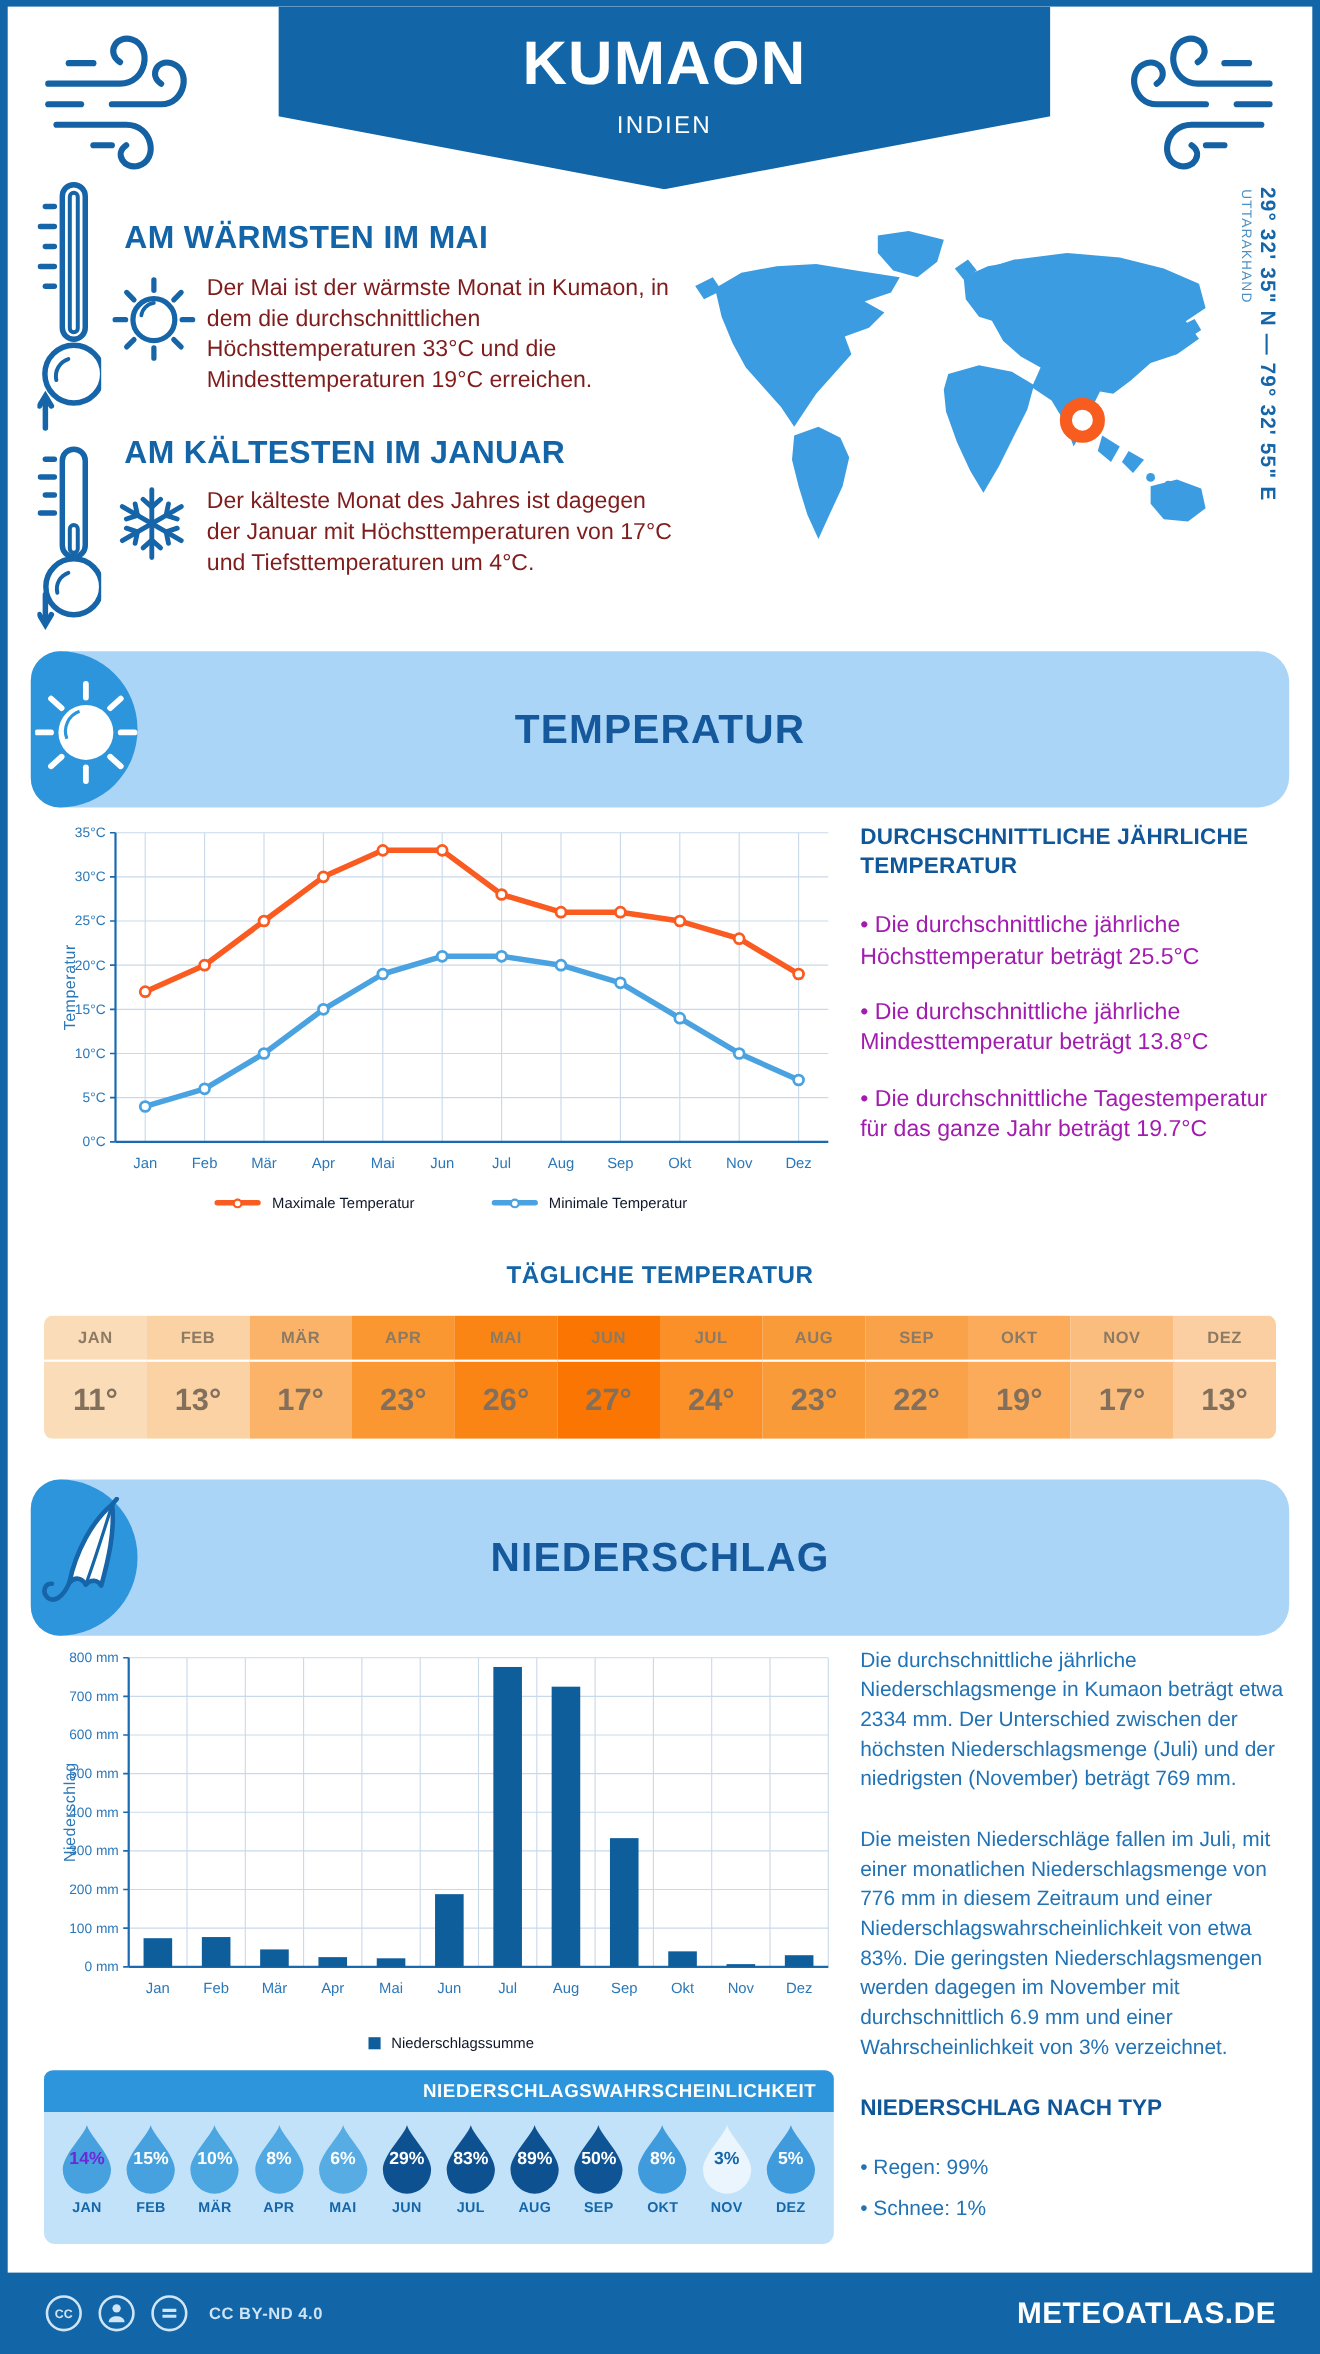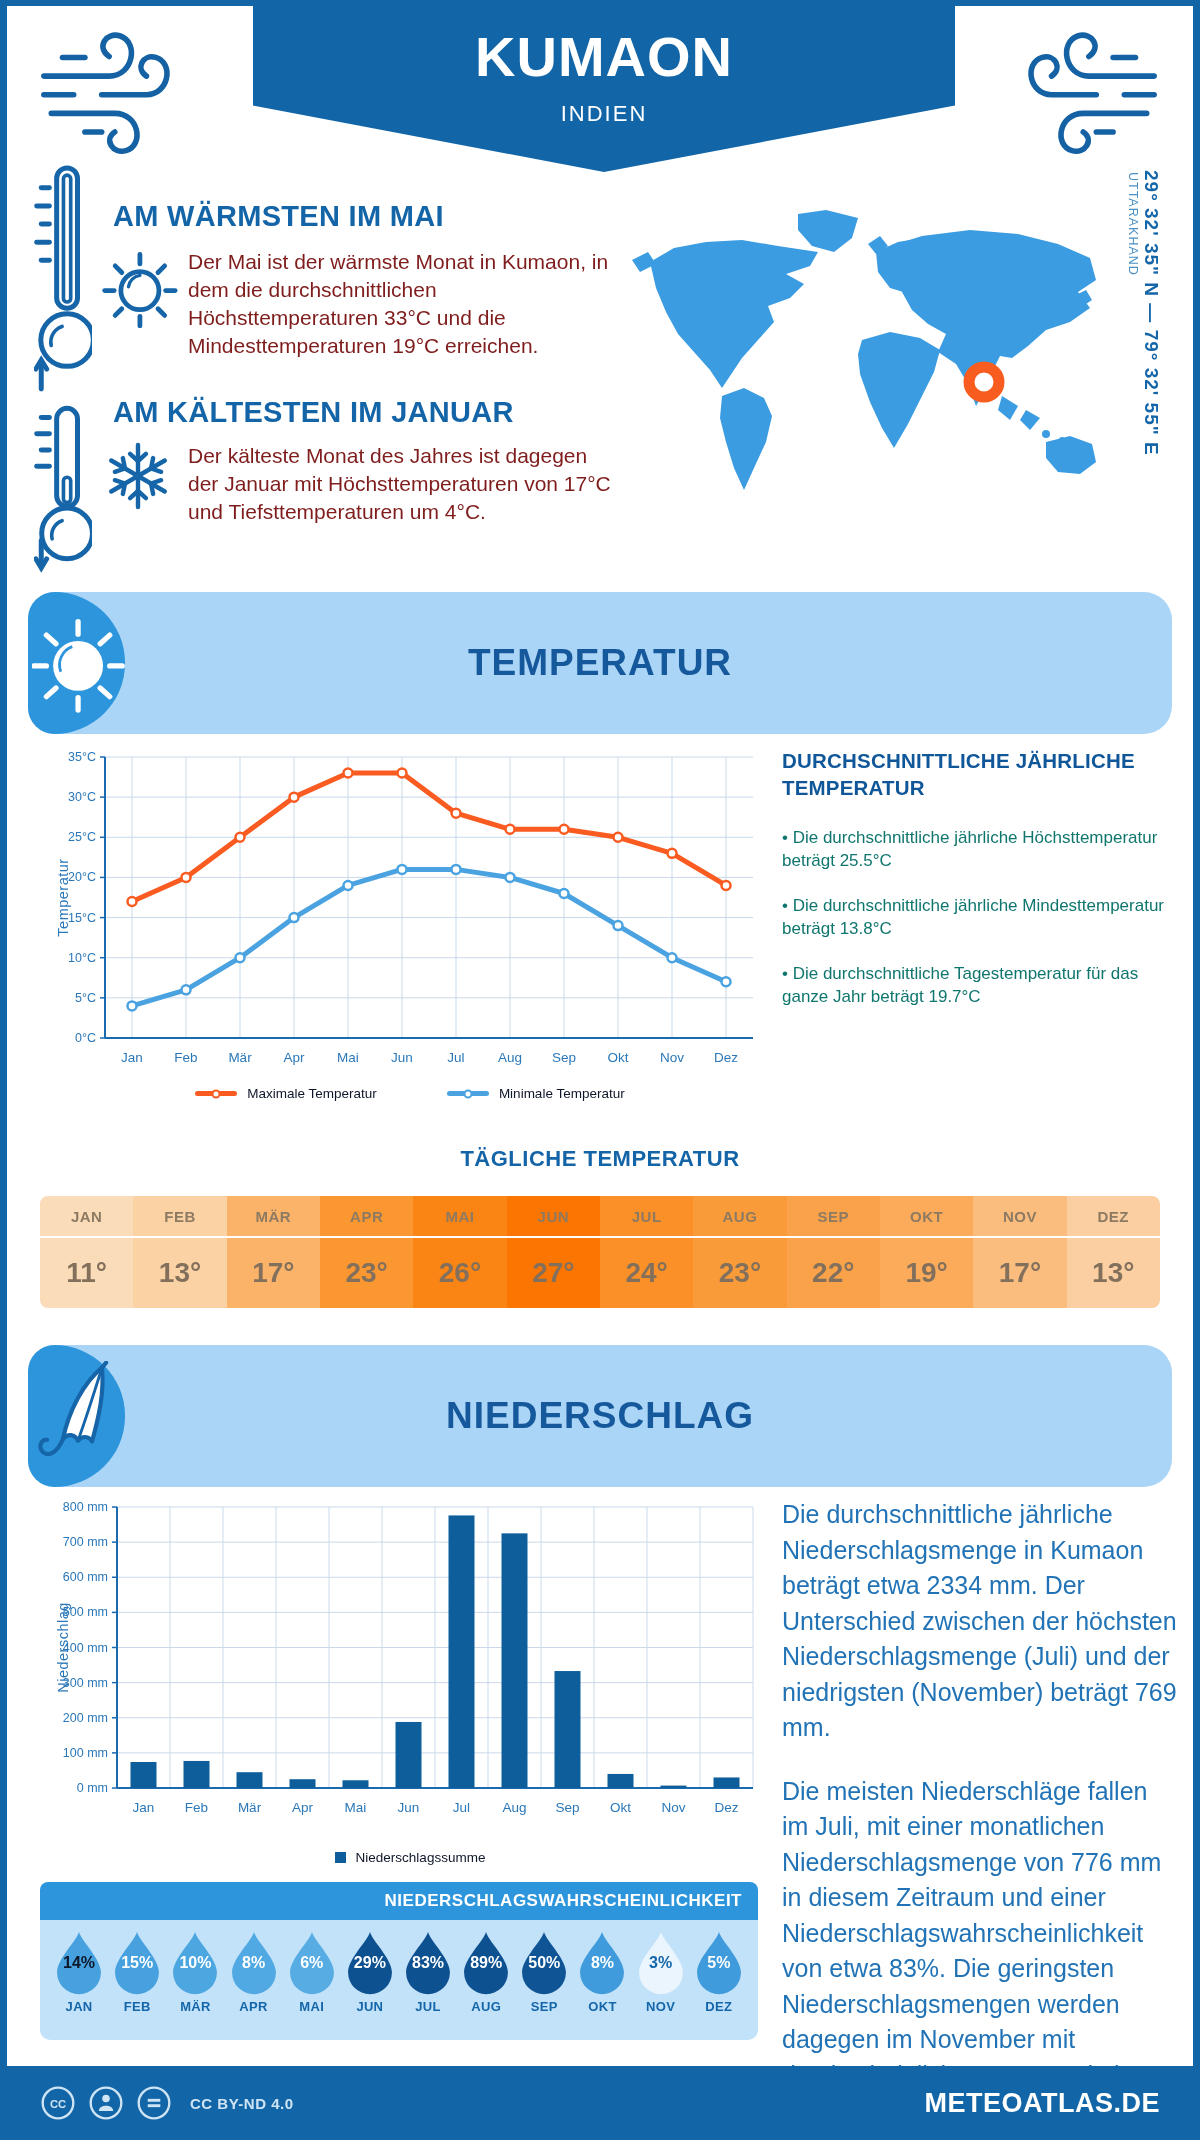--- a/index.html
+++ b/index.html
@@ -41,22 +41,22 @@
   .leg-item{display:flex;align-items:center;}
   .leg-line{width:42px;height:5px;border-radius:3px;position:relative;}
   .leg-dot{position:absolute;left:50%;top:50%;transform:translate(-50%,-50%);width:9px;height:9px;border-radius:50%;
            background:#fff;border:2.5px solid #999;}
   .leg-sq{width:11px;height:11px;}
   .leg-label{font-size:13.5px;color:#0f172a;margin-left:10px;}
 
   
   .rcol{position:absolute;left:782px;width:398px;z-index:2;}
   .rcol-h{font-size:20.5px;font-weight:bold;color:#10579a;line-height:1.3;margin:0 0 26px 0;letter-spacing:.2px;}
-  .rcol-b{font-size:17px;color:#0f766e;line-height:1.35;margin:0 0 22px 0;}
-  .rcol-p{font-size:25px;color:#2173b6;line-height:1.42;margin:0 0 28px 0;}
+  .rcol-b{font-size:21px;color:#a21caf;line-height:1.35;margin:0 0 22px 0;}
+  .rcol-p{font-size:19px;color:#2173b6;line-height:1.42;margin:0 0 28px 0;}
   .rcol-i{font-size:19px;color:#2173b6;line-height:1.35;margin:0 0 12px 0;}
   .rcol-h2{font-size:20.5px;font-weight:bold;color:#10579a;line-height:1.3;margin:0 0 28px 0;}
 
   
   .daily-title{position:absolute;left:0;width:1200px;text-align:center;font-size:22px;font-weight:bold;color:#1464a8;letter-spacing:.5px;z-index:2;}
   .daily{position:absolute;left:40px;top:1196px;width:1120px;height:112px;border-radius:8px;overflow:hidden;display:flex;z-index:2;}
   .daily-cell{flex:1;display:flex;flex-direction:column;}
   .daily-month{height:40px;display:flex;align-items:center;justify-content:center;font-size:15px;font-weight:bold;color:#8d7a62;letter-spacing:.5px;}
   .daily-divider{height:2px;background:#ffffff;}
   .daily-value{height:70px;display:flex;align-items:center;justify-content:center;font-size:28px;font-weight:bold;color:#83705c;}
@@ -513,21 +513,21 @@
 
   <div class="prob">
     <div class="prob-head">NIEDERSCHLAGSWAHRSCHEINLICHKEIT</div>
     <div class="prob-body">
 
         <div class="drop-cell">
           <div class="drop-wrap">
             <svg class="drop-svg" viewBox="0 0 64 78">
               <path d="M32 2 C30 12 6 34 6 50 A26 26 0 1 0 58 50 C58 34 34 12 32 2 Z" style="fill: rgb(70, 161, 222);"></path>
             </svg>
-            <span class="drop-pct" style="color: #0f172a;">14%</span>
+            <span class="drop-pct" style="color: #6d28d9;">14%</span>
           </div>
           <div class="drop-month">JAN</div>
         </div>
 
         <div class="drop-cell">
           <div class="drop-wrap">
             <svg class="drop-svg" viewBox="0 0 64 78">
               <path d="M32 2 C30 12 6 34 6 50 A26 26 0 1 0 58 50 C58 34 34 12 32 2 Z" style="fill: rgb(70, 161, 222);"></path>
             </svg>
             <span class="drop-pct" style="color: rgb(255, 255, 255);">15%</span>

